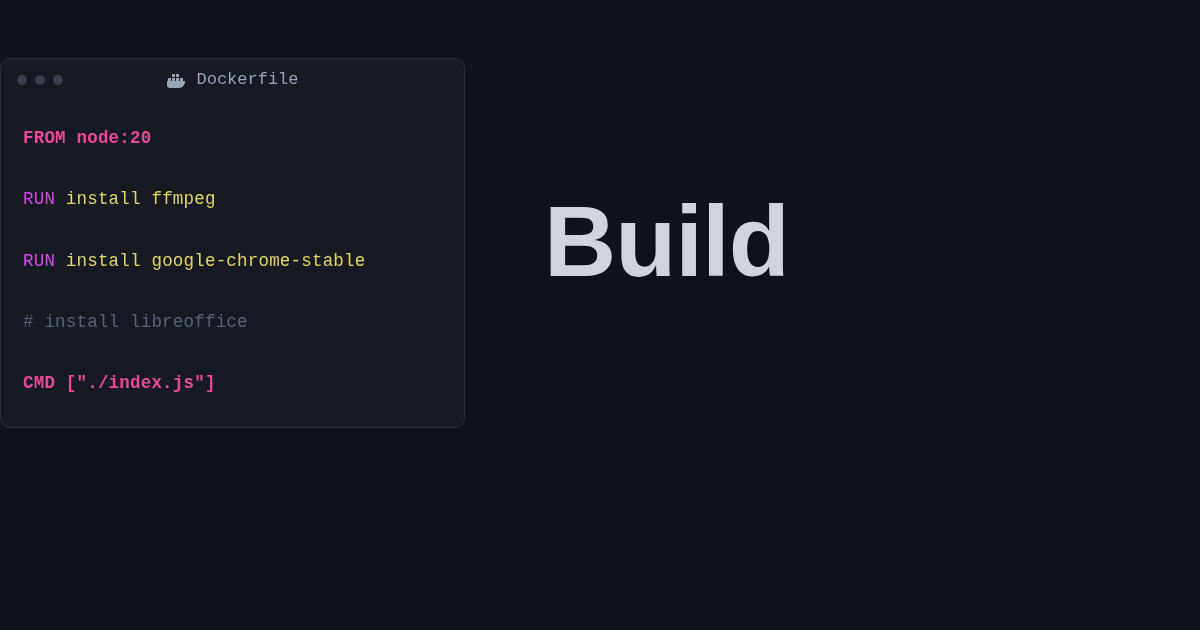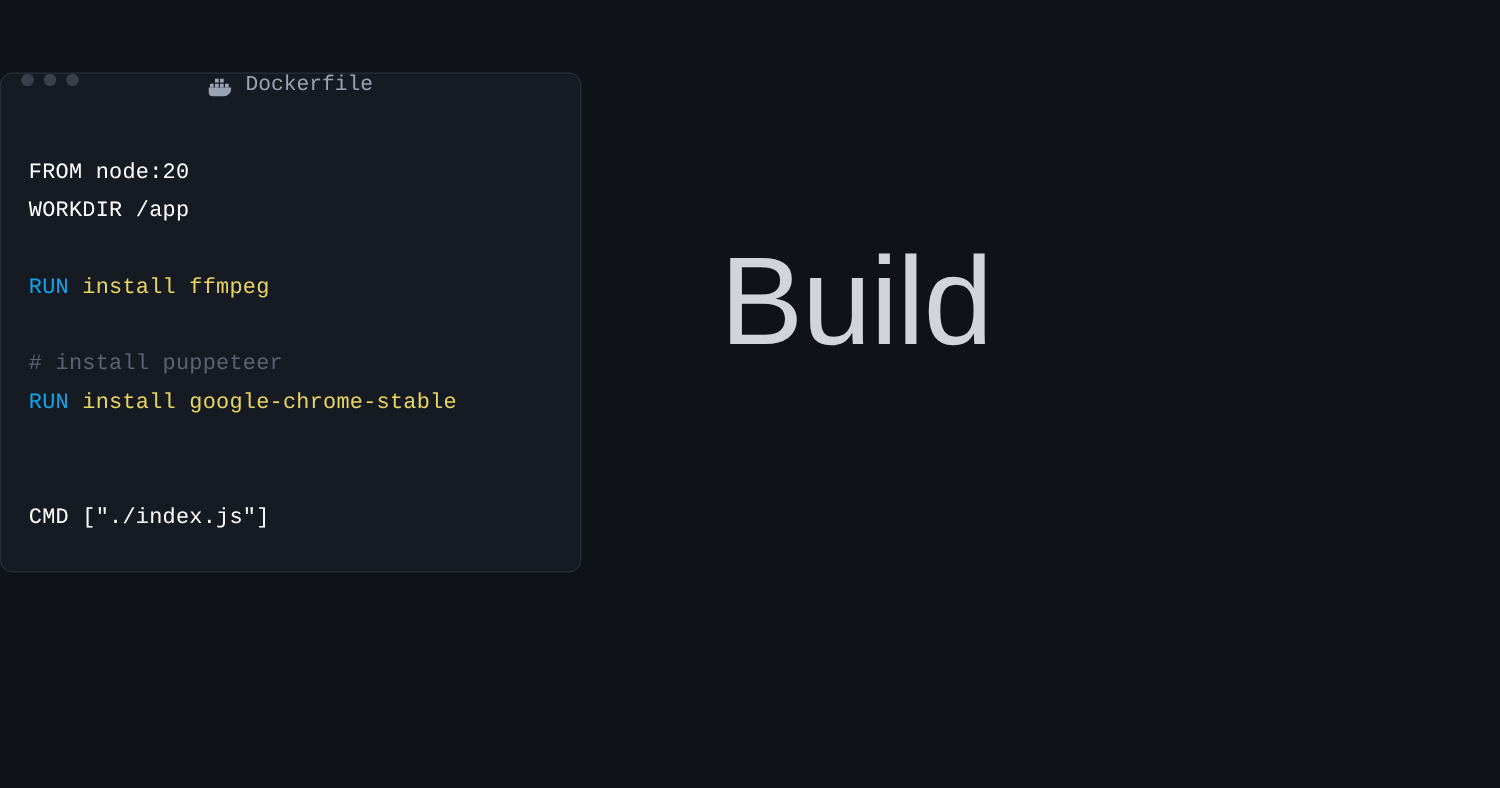--- a/index.html
+++ b/index.html
@@ -21,21 +21,21 @@
       top: 58px;
       width: 465px;
       background: #161a22;
       border: 1px solid #2a2f3a;
       border-radius: 10px;
       overflow: hidden;
     }
     .titlebar {
       height: 42px;
       display: flex;
-      align-items: flex-start;
+      align-items: center;
       position: relative;
       border-bottom: 1px solid #23283300;
     }
     .dots {
       display: flex;
       gap: 8px;
       margin-left: 16px;
     }
     .dot {
       width: 10px;
@@ -77,32 +77,32 @@
     .code-body {
       padding: 22px 22px 28px 22px;
       font-family: "SFMono-Regular", Consolas, "Liberation Mono", Menlo, monospace;
       font-size: 17.5px;
       line-height: 1.75;
       letter-spacing: 0.2px;
     }
     .code-line {
       white-space: pre;
     }
-    .tok-gray { color: #ffffff; }
+    .tok-gray { color: #ec4899; font-weight: bold; }
     .tok-comment { color: #5b6371; }
-    .tok-white { color: #0ea5e9; }
+    .tok-white { color: #d946ef; }
     .tok-yellow { color: #e8d461; text-align: center; }
     .blank-line { height: 1.75em; }
     .headline {
       position: absolute;
-      left: 576px;
+      left: 544px;
       top: 185px;
       color: #d1d5db;
       font-size: 100px;
-      font-weight: 400;
+      font-weight: 700;
       line-height: 1.12;
       letter-spacing: -1px;
     }
   </style>
 </head>
 <body>
 
 <div class="code-window">
   <div class="titlebar">
     <div class="dots">
@@ -118,27 +118,26 @@
         <div class="box" style="left:9px; bottom:7px;"></div>
         <div class="box" style="left:13px; bottom:7px;"></div>
         <div class="box" style="left:5px; bottom:11px;"></div>
         <div class="box" style="left:9px; bottom:11px;"></div>
       </div>
       <span>Dockerfile</span>
     </div>
   </div>
   <div class="code-body" id="code-body">
       <div class="code-line"><span class="tok-gray">FROM node:20</span></div>
-      <div class="code-line"><span class="tok-gray">WORKDIR /app</span></div>
       <div class="blank-line"></div>
       <div class="code-line"><span class="tok-white">RUN </span><span class="tok-yellow">install ffmpeg</span></div>
       <div class="blank-line"></div>
-      <div class="code-line"><span class="tok-comment"># install puppeteer</span></div>
       <div class="code-line"><span class="tok-white">RUN </span><span class="tok-yellow">install google-chrome-stable</span></div>
       <div class="blank-line"></div>
+      <div class="code-line"><span class="tok-comment"># install libreoffice</span></div>
       <div class="blank-line"></div>
       <div class="code-line"><span class="tok-gray">CMD ["./index.js"]</span></div>
     </div>
 </div>
 
 <div class="headline">
   <div>Build</div>
 </div>
 
 </body></html>

